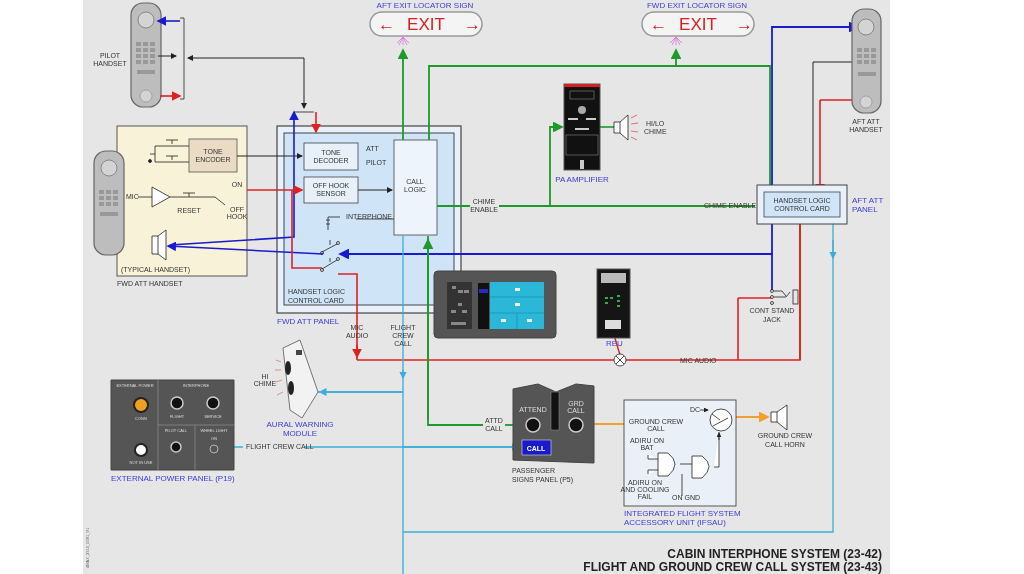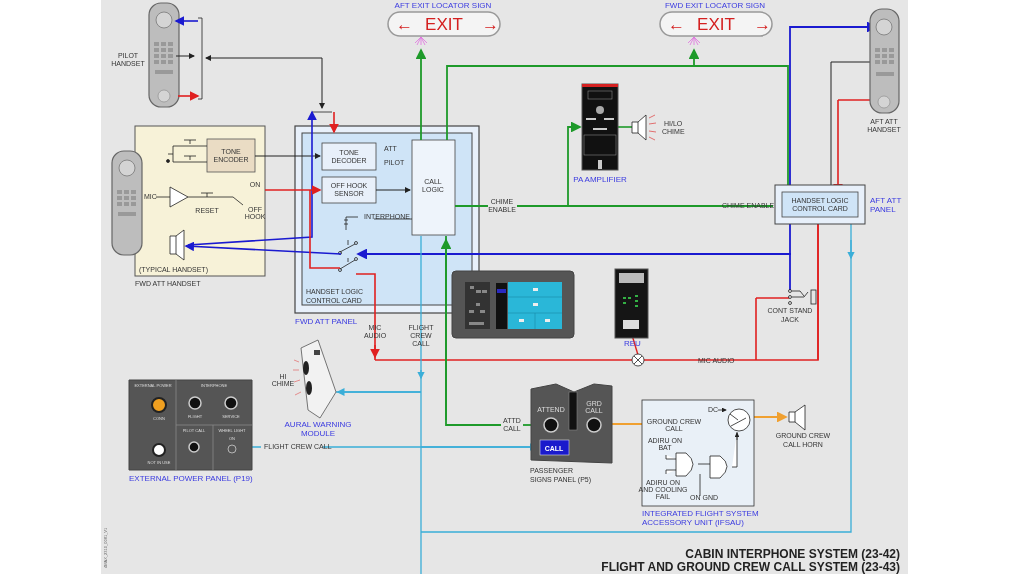--- a/index.html
+++ b/index.html
@@ -1,17 +1,17 @@
 <!DOCTYPE html>
 <html><head>
 <meta charset="utf-8">
 <style>
   html,body{margin:0;padding:0;background:#ffffff;}
   body{width:1024px;height:574px;position:relative;overflow:hidden;font-family:"Liberation Sans",sans-serif;}
-  #canvas{position:absolute;left:83px;top:0;width:807px;height:574px;background:#e6e6e6;margin-left:18px;}
+  #canvas{position:absolute;left:83px;top:0;width:807px;height:574px;background:#e6e6e6;}
   svg{position:absolute;left:0;top:0;}
   .lbl{font-family:"Liberation Sans",sans-serif;font-size:7px;fill:#333;}
   .blue-lbl{font-family:"Liberation Sans",sans-serif;font-size:8px;fill:#3a3ae0;}
   .title{font-family:"Liberation Sans",sans-serif;font-weight:bold;font-size:12px;fill:#222;}
   .exit{font-family:"Liberation Sans",sans-serif;font-size:17px;fill:#d42020;}
   .tiny{font-family:"Liberation Sans",sans-serif;font-size:4px;fill:#ddd;}
 </style>
 </head>
 <body>
 

